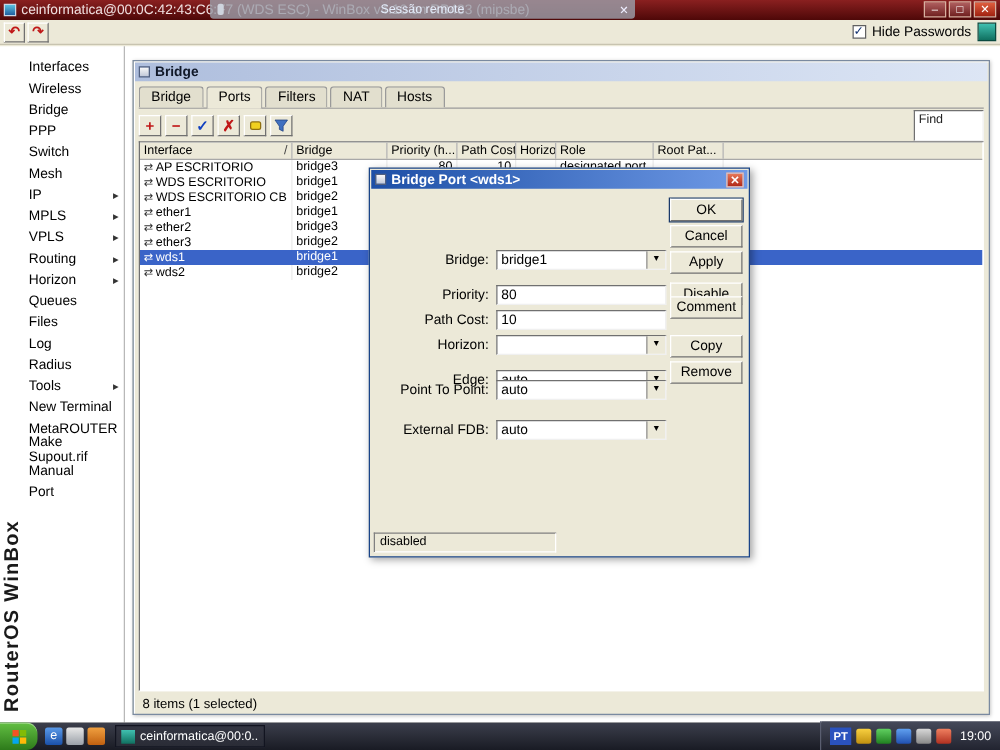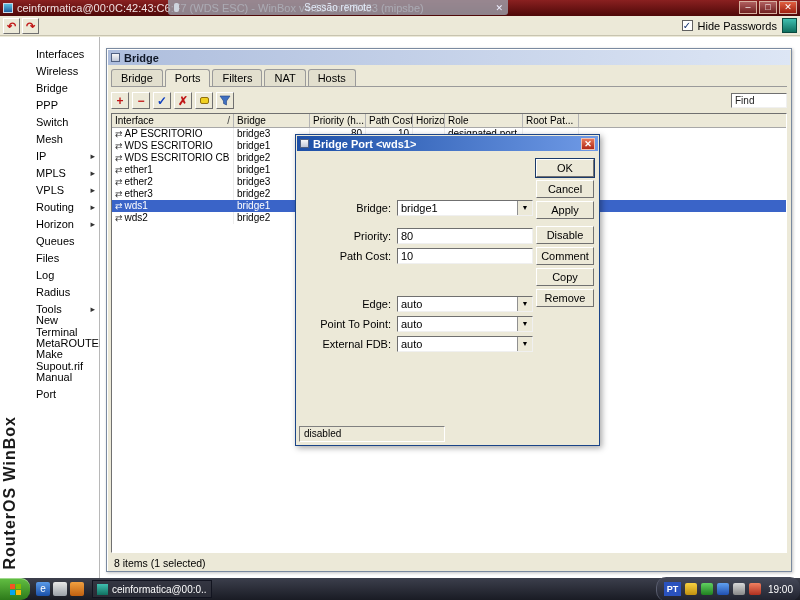--- a/index.html
+++ b/index.html
@@ -30,21 +30,21 @@
   .nav-btn { width:17px; height:16px; background:#ece9d8; border:1px solid; border-color:#fff #707070 #707070 #fff;
     color:#c01818; font-size:11px; line-height:14px; text-align:center; font-weight:bold; }
   .topbar-right { margin-left:auto; display:flex; align-items:center; gap:5px; }
   .checkbox { width:11px; height:11px; background:#fff; border:1px solid #606060; color:#103070;
     font-size:10px; line-height:9px; text-align:center; }
   .winbox-icon { width:15px; height:15px; background:linear-gradient(#40c0b0,#107060); border:1px solid #0a4a40; }
 
   
   .sidebar { position:absolute; top:37px; left:0; width:100px; bottom:22px; background:#fff;
     border-right:1px solid #b8b8b8; padding-top:8px; }
-  .side-item { height:17px; display:flex; align-items:center; padding-left:36px; padding-right:4px; font-size:11px; }
+  .side-item { height:17px; display:flex; align-items:center; padding-left:23px; padding-right:4px; font-size:11px; }
   .sub-arrow { margin-left:auto; font-size:9px; color:#333; }
   .brand { position:absolute; left:1px; bottom:8px; writing-mode:vertical-rl; transform:rotate(180deg);
     font-size:16px; font-weight:bold; color:#1a1a1a; letter-spacing:1px; }
 
   
   .mdi { position:absolute; left:100px; top:37px; right:0; bottom:22px; background:#fff; }
 
   
   .bwin { position:absolute; left:6px; top:11px; width:686px; height:524px; background:#ece9d8;
     border:1px solid #7a8aa0; box-shadow:inset 1px 1px 0 #fff, 1px 1px 3px rgba(0,0,0,.25); }
@@ -57,21 +57,21 @@
     border-bottom:1px solid #9a9a9a; align-items:flex-end; }
   .tab { padding:2px 9px 2px; border:1px solid #9a9a9a; border-bottom:none; border-radius:3px 3px 0 0;
     margin-right:2px; background:#e2dfce; font-size:11px; }
   .tab.active { background:#ece9d8; margin-bottom:-1px; padding-bottom:3px; }
 
   .btool { position:absolute; top:42px; left:4px; right:4px; height:19px; display:flex; align-items:center; gap:3px; }
   .tbtn { width:18px; height:17px; background:#ece9d8; border:1px solid; border-color:#fff #707070 #707070 #fff;
     display:flex; align-items:center; justify-content:center; font-weight:bold; font-size:12px; }
   .g-plus { color:#c01818; } .g-minus { color:#c01818; } .g-check { color:#1040c0; } .g-cross { color:#c01818; }
   .g-note { width:9px; height:7px; background:#f0d020; border:1px solid #907010; border-radius:2px; }
-  .find-box { margin-left:auto; width:56px; height:15px; background:#fff; border:1px solid;
+  .find-box { margin-left:auto; width:56px; height:25px; background:#fff; border:1px solid;
     border-color:#707070 #f0f0f0 #f0f0f0 #707070; font-size:10px; padding:0 3px; color:#222; line-height:13px; }
 
   .tablewrap { position:absolute; top:64px; left:4px; right:4px; bottom:18px; background:#fff;
     border:1px solid; border-color:#707070 #fff #fff #707070; overflow:hidden; }
   .thead { display:flex; height:14px; background:#ece9d8; border-bottom:1px solid #a8a8a8; }
   .th { font-size:10px; padding:1px 3px; border-right:1px solid #b4b4b4; white-space:nowrap; overflow:hidden; display:flex; }
   .sort-ind { margin-left:auto; color:#444; }
   .c-if { width:122px; } .c-br { width:76px; } .c-pr { width:56px; } .c-pc { width:47px; }
   .c-hz { width:32px; } .c-ro { width:78px; } .c-rp { width:56px; } .c-fill { flex:1; border-right:none; }
   .trow { display:flex; height:12px; align-items:center; font-size:10px; }
@@ -120,21 +120,21 @@
   .ql { display:flex; gap:3px; margin-left:6px; }
   .ql-icon { width:14px; height:14px; border-radius:2px; font-size:10px; color:#fff; text-align:center; line-height:14px; }
   .q1{background:linear-gradient(#5a9ae8,#1a50a8);} .q2{background:linear-gradient(#e8e8e8,#9aa0a8);}
   .q3{background:linear-gradient(#f0a040,#c06010);}
   .taskbtn { margin-left:8px; width:120px; height:18px; background:linear-gradient(#53566200,#2a2c36);
     background-color:#343642; border:1px solid #121420; color:#fff; font-size:10px;
     display:flex; align-items:center; gap:4px; padding:0 4px; }
   .task-ic { width:11px; height:11px; background:linear-gradient(#40c0b0,#107060); flex:0 0 auto; }
   .taskbtn span { white-space:nowrap; overflow:hidden; }
   .tray { margin-left:auto; height:100%; display:flex; align-items:center; gap:4px; padding:12px 7px;
-    background:linear-gradient(#464a5a,#20222e); border-left:1px solid #5a5e70;border-radius:10px; }
+    background:linear-gradient(#464a5a,#20222e); border-left:1px solid #5a5e70; }
   .lang { width:17px; height:14px; background:#2a52be; color:#fff; font-size:9px; font-weight:bold;
     display:flex; align-items:center; justify-content:center; }
   .tray-icon { width:12px; height:12px; border-radius:2px; }
   .t1{background:linear-gradient(#f8d040,#c09010);} .t2{background:linear-gradient(#60d060,#208020);}
   .t3{background:linear-gradient(#60a0f0,#2050b0);} .t4{background:linear-gradient(#d8d8d8,#888);}
   .t5{background:linear-gradient(#f08060,#b03020);}
   .clock { color:#fff; font-size:10px; margin-left:3px; }
 </style>
 </head>
 <body>
@@ -375,47 +375,54 @@
       </div>
       <div class="fld" style="top:92px">
         <span class="flabel">Priority:</span>
         <span class="tinput">80</span>
         <span class="suffix">hex</span>
       </div>
       <div class="fld" style="top:112px">
         <span class="flabel">Path Cost:</span>
         <span class="tinput">10</span>
       </div>
+      <div class="fld" style="top:132px">
+        <span class="flabel">Horizon:</span>
+        <span class="combo">
+          <span class="val"></span>
+          <span class="dd">▼</span>
+        </span>
+      </div>
       <div class="fld" style="top:160px">
         <span class="flabel">Edge:</span>
         <span class="combo">
           <span class="val">auto</span>
           <span class="dd">▼</span>
         </span>
       </div>
-      <div class="fld" style="top:180px">
+      <div class="fld" style="top:168px">
         <span class="flabel">Point To Point:</span>
         <span class="combo">
           <span class="val">auto</span>
           <span class="dd">▼</span>
         </span>
       </div>
       <div class="fld" style="top:200px">
         <span class="flabel">External FDB:</span>
         <span class="combo">
           <span class="val">auto</span>
           <span class="dd">▼</span>
         </span>
       </div>
 
       <span class="dbtn default" style="top:24px">OK</span>
       <span class="dbtn" style="top:45px">Cancel</span>
       <span class="dbtn" style="top:66px">Apply</span>
       <span class="dbtn" style="top:91px">Disable</span>
-      <span class="dbtn" style="top:112px">Comment</span>
+      <span class="dbtn" style="top:102px">Comment</span>
       <span class="dbtn" style="top:133px">Copy</span>
       <span class="dbtn" style="top:154px">Remove</span>
 
       <div class="dlg-status">
         <span class="panel p1">disabled</span>
       </div>
     </div>
   </div>
 
   <div class="taskbar">

